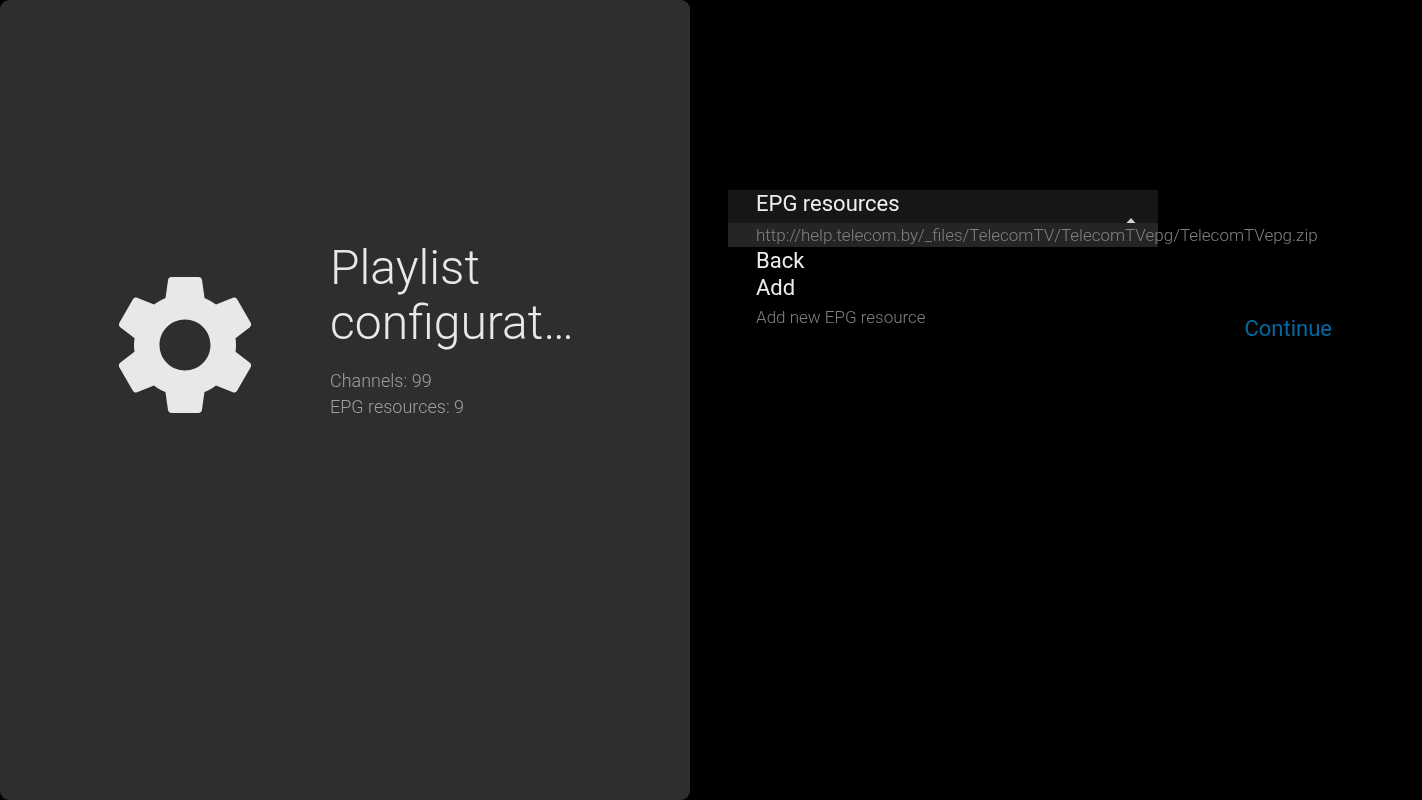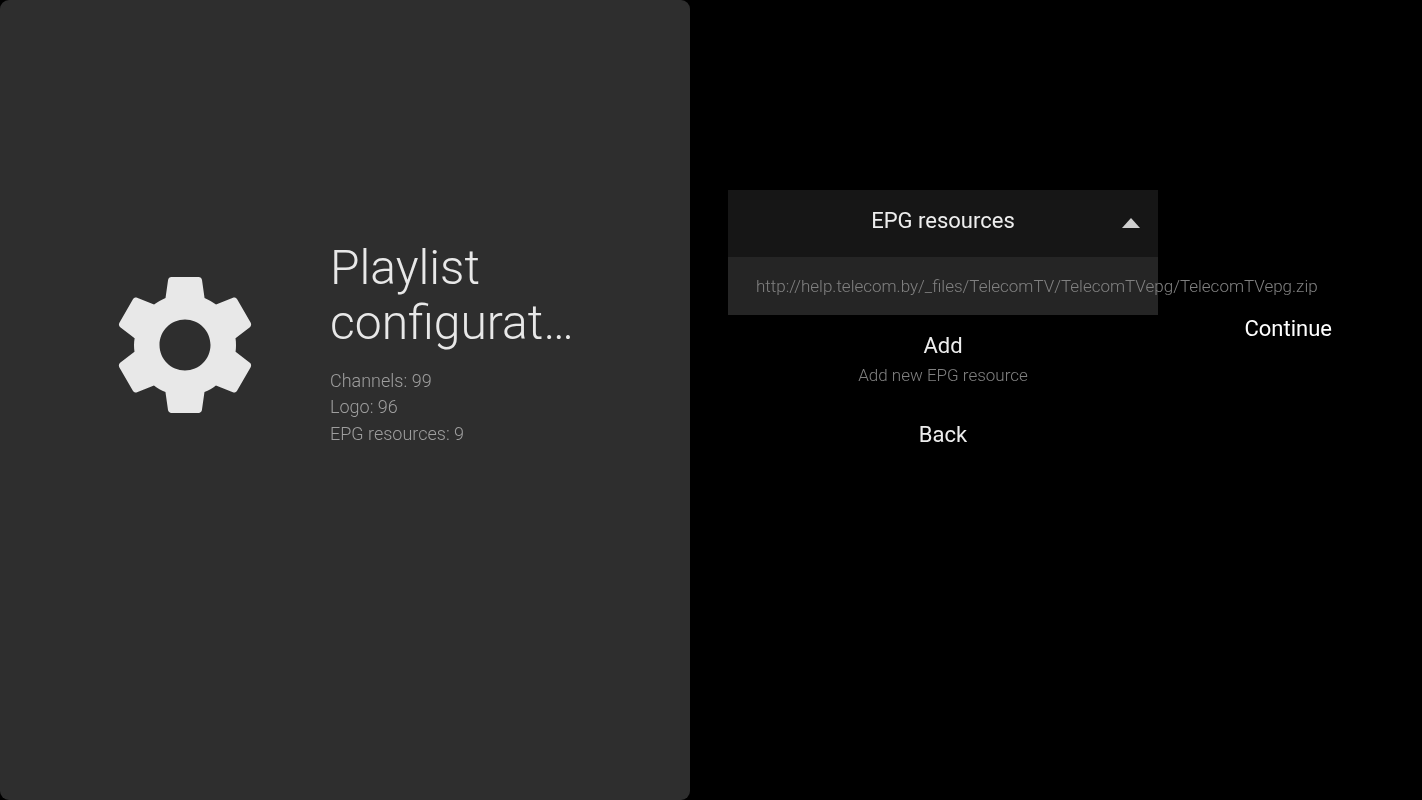--- a/index.html
+++ b/index.html
@@ -55,23 +55,22 @@
       background: #000;
       position: relative;
     }
     .menu-col {
       position: absolute;
       left: 38px;
       top: 190px;
       width: 430px;
     }
     .menu-item {
-      padding: 18px 28px;
+      padding: 1px 28px;
       position: relative;
-      text-align: center;
     }
     .menu-item.header-item {
       background: #161616;
     }
     .menu-item.selected {
       background: #252525;
     }
     .menu-title {
       color: #ededed;
       font-size: 22px;
@@ -94,21 +93,21 @@
       width: 0;
       height: 0;
       border-left: 9px solid transparent;
       border-right: 9px solid transparent;
       border-bottom: 10px solid #cfcfcf;
     }
     .continue-btn {
       position: absolute;
       right: 90px;
       top: 316px;
-      color: #ffffff;
+      color: #0369a1;
       font-size: 22px;
       font-weight: 400;
     }
   </style>
 </head>
 <body>
 
 <div class="left-panel">
   <div class="gear-wrap">
     <svg width="170" height="170" viewBox="0 0 24 24" fill="#e8e8e8">
@@ -122,37 +121,36 @@
         c0.05,0.24,0.24,0.41,0.48,0.41h3.84c0.24,0,0.44-0.17,0.47-0.41l0.36-2.54
         c0.59-0.24,1.13-0.56,1.62-0.94l2.39,0.96c0.22,0.08,0.47,0,0.59-0.22l1.92-3.32
         c0.12-0.22,0.07-0.47-0.12-0.61L19.14,12.94z M12,15.6c-1.98,0-3.6-1.62-3.6-3.6
         s1.62-3.6,3.6-3.6s3.6,1.62,3.6,3.6S13.98,15.6,12,15.6z"></path>
     </svg>
   </div>
   <div class="left-text">
     <div class="title">Playlist configurat…</div>
     <div class="stats">
       <div>Channels: 99</div>
-      <div>Logo: 96</div>
       <div>EPG resources: 9</div>
     </div>
   </div>
 </div>
 
 <div class="right-panel">
   <div class="menu-col">
     <div class="menu-item header-item">
       <div class="menu-title">EPG resources</div>
       <div class="up-arrow"></div>
     </div>
     <div class="menu-item selected">
       <div class="menu-sub">http://help.telecom.by/_files/TelecomTV/TelecomTVepg/TelecomTVepg.zip</div>
     </div>
+    <div class="menu-item simple">
+      <div class="menu-title">Back</div>
+    </div>
     <div class="menu-item">
       <div class="menu-title">Add</div>
       <div class="menu-sub">Add new EPG resource</div>
-    </div>
-    <div class="menu-item simple">
-      <div class="menu-title">Back</div>
     </div>
   </div>
   <div class="continue-btn">Continue</div>
 </div>
 
 </body></html>

